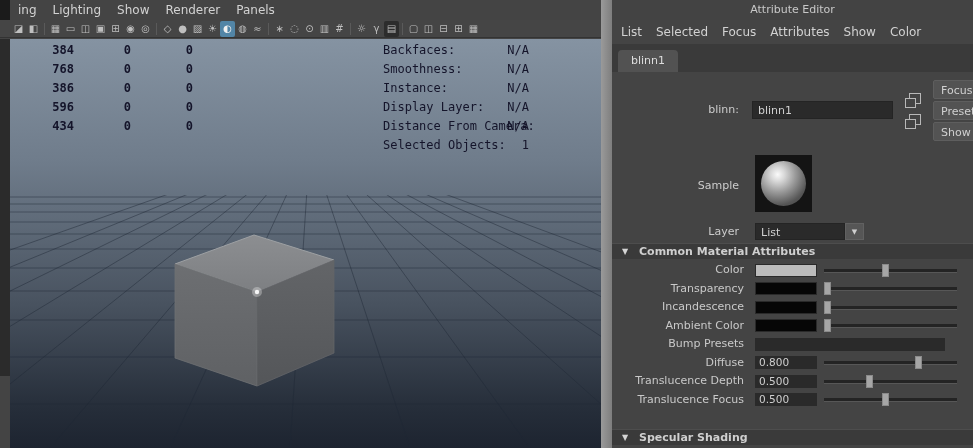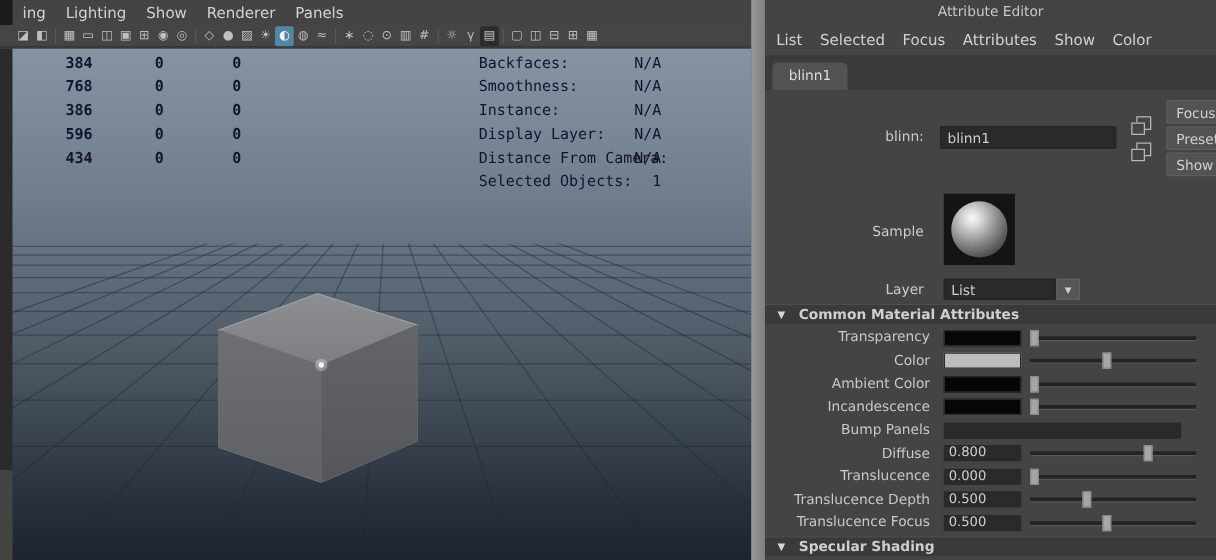--- a/index.html
+++ b/index.html
@@ -255,69 +255,61 @@
       <div class="ae-field" id="type-field">List</div>
       <div id="type-arrow-btn">▼</div>
 
       <div class="section-header" id="section-common">
         <span class="section-tri">▼</span>
         <span class="section-title">Common Material Attributes</span>
       </div>
 
       <div id="attr-rows">
           <div class="attr-row">
+            <div class="attr-label">Color</div>
+            <div class="attr-swatch" style="background: rgb(188, 188, 188);"></div>
+            <div class="attr-slider">
+              <div class="slider-track"></div>
+              <div class="slider-handle" style="left: 58px;"></div>
+            </div>
+          </div>
+          <div class="attr-row">
             <div class="attr-label">Transparency</div>
             <div class="attr-swatch" style="background: rgb(6, 6, 6);"></div>
             <div class="attr-slider">
               <div class="slider-track"></div>
               <div class="slider-handle" style="left: 0px;"></div>
             </div>
           </div>
           <div class="attr-row">
-            <div class="attr-label">Color</div>
-            <div class="attr-swatch" style="background: rgb(188, 188, 188);"></div>
-            <div class="attr-slider">
-              <div class="slider-track"></div>
-              <div class="slider-handle" style="left: 58px;"></div>
+            <div class="attr-label">Incandescence</div>
+            <div class="attr-swatch" style="background: rgb(6, 6, 6);"></div>
+            <div class="attr-slider">
+              <div class="slider-track"></div>
+              <div class="slider-handle" style="left: 0px;"></div>
             </div>
           </div>
           <div class="attr-row">
             <div class="attr-label">Ambient Color</div>
             <div class="attr-swatch" style="background: rgb(6, 6, 6);"></div>
             <div class="attr-slider">
               <div class="slider-track"></div>
               <div class="slider-handle" style="left: 0px;"></div>
             </div>
           </div>
           <div class="attr-row">
-            <div class="attr-label">Incandescence</div>
-            <div class="attr-swatch" style="background: rgb(6, 6, 6);"></div>
-            <div class="attr-slider">
-              <div class="slider-track"></div>
-              <div class="slider-handle" style="left: 0px;"></div>
-            </div>
-          </div>
-          <div class="attr-row">
-            <div class="attr-label">Bump Panels</div>
+            <div class="attr-label">Bump Presets</div>
             <div class="attr-field wide"></div>
           </div>
           <div class="attr-row">
             <div class="attr-label">Diffuse</div>
             <div class="attr-field">0.800</div>
             <div class="attr-slider">
               <div class="slider-track"></div>
               <div class="slider-handle" style="left: 91px;"></div>
-            </div>
-          </div>
-          <div class="attr-row">
-            <div class="attr-label">Translucence</div>
-            <div class="attr-field">0.000</div>
-            <div class="attr-slider">
-              <div class="slider-track"></div>
-              <div class="slider-handle" style="left: 0px;"></div>
             </div>
           </div>
           <div class="attr-row">
             <div class="attr-label">Translucence Depth</div>
             <div class="attr-field">0.500</div>
             <div class="attr-slider">
               <div class="slider-track"></div>
               <div class="slider-handle" style="left: 42px;"></div>
             </div>
           </div>

